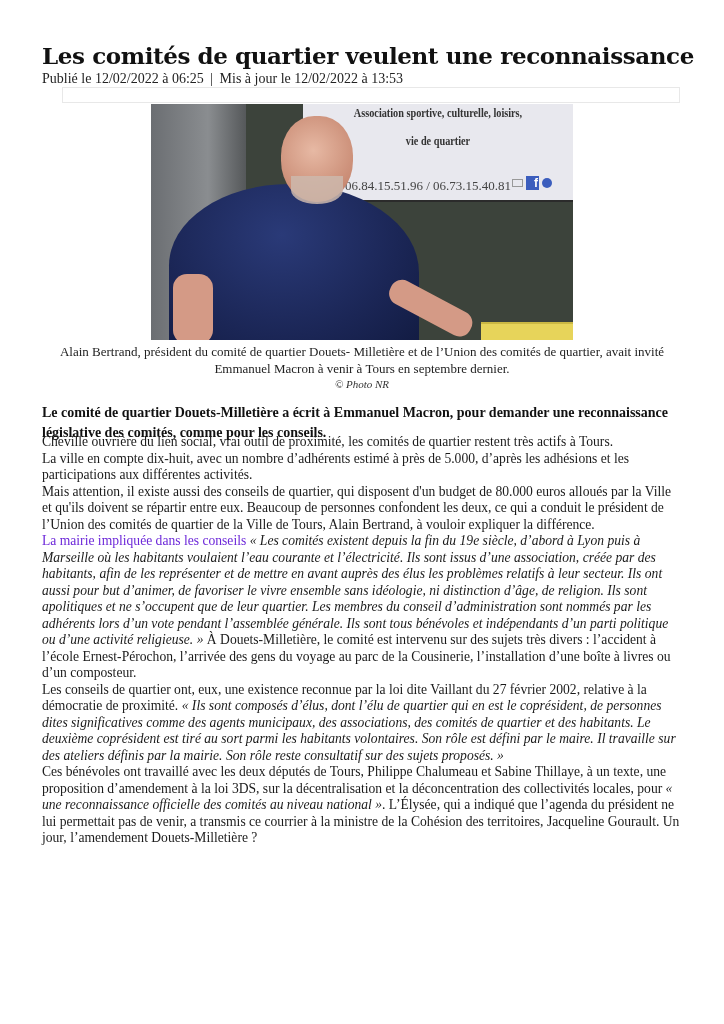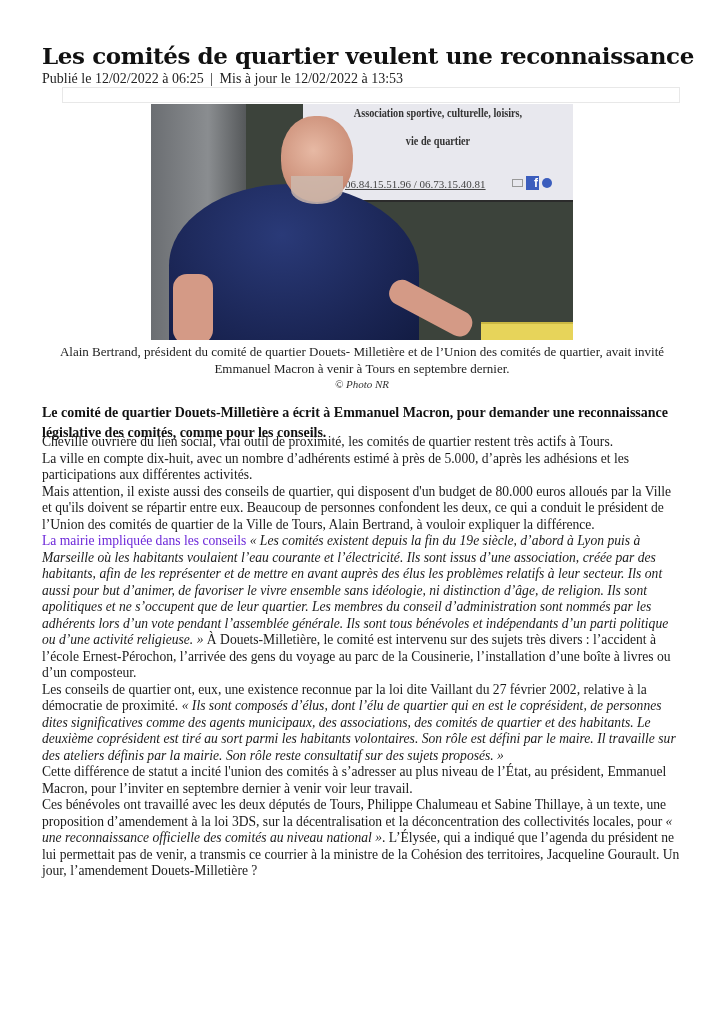--- a/index.html
+++ b/index.html
@@ -24,21 +24,21 @@
   }
   .photo .wall-left { position: absolute; left: 0; top: 0; width: 95px; height: 236px; background: linear-gradient(90deg,#6b6e72,#8a8d90 60%,#55585a); }
   .photo .wall-dark { position: absolute; left: 95px; top: 0; width: 327px; height: 236px; background: #3c433b; }
   .photo .sign {
     position: absolute; left: 152px; top: 0; width: 270px; height: 96px;
     background: #e8e8ee; border-bottom: 2px solid #2b2b2b;
     font-family: "Liberation Serif", serif; text-align: center; color: #333;
   }
   .photo .sign .l1 { position: absolute; left: 0; right: 0; top: 2px; font-size: 12.5px; font-weight: bold; transform: scaleX(0.82); }
   .photo .sign .l2 { position: absolute; left: 0; right: 0; top: 30px; font-size: 12.5px; font-weight: bold; transform: scaleX(0.82); }
-  .photo .sign .phones { position: absolute; left: 42px; top: 74px; font-size: 11px; color: #444; white-space: nowrap; text-decoration: underline; }
+  .photo .sign .phones { position: absolute; left: 42px; top: 74px; font-size: 13px; color: #444; white-space: nowrap; }
   .photo .sign .icons { position: absolute; left: 209px; top: 72px; display: flex; gap: 3px; align-items: center; }
   .photo .sign .mail-icon { width: 11px; height: 8px; border: 1px solid #999; box-sizing: border-box; position: relative; }
   .photo .sign .fb-icon { width: 13px; height: 14px; background: #3b5dbd; color: #fff; font-family: "Liberation Sans", sans-serif; font-weight: bold; font-size: 12px; line-height: 15px; text-align: right; padding-right: 1px; box-sizing: border-box; }
   .photo .sign .web-icon { width: 10px; height: 10px; border-radius: 50%; background: #3b5dbd; }
   .photo .head { position: absolute; left: 130px; top: 12px; width: 72px; height: 86px; border-radius: 46% 46% 48% 48%; background: radial-gradient(circle at 45% 40%, #e7b9a4, #c98b74 70%, #a76a58); }
   .photo .beard { position: absolute; left: 140px; top: 72px; width: 52px; height: 28px; border-radius: 0 0 50% 50%; background: #cdb9ad; opacity: 0.85; }
   .photo .shirt { position: absolute; left: 18px; top: 80px; width: 250px; height: 170px; border-radius: 48% 52% 0 0; background: radial-gradient(ellipse at 45% 30%, #2a3a78, #1b2656 60%, #111a40); }
   .photo .arm-left { position: absolute; left: 22px; top: 170px; width: 40px; height: 70px; border-radius: 14px; background: #d49a86; }
   .photo .arm-right { position: absolute; left: 240px; top: 170px; width: 90px; height: 26px; border-radius: 12px; background: #d49a86; transform: rotate(28deg); transform-origin: left center; }
   .photo .box { position: absolute; left: 330px; top: 218px; width: 92px; height: 18px; background: #e7d45a; border-top: 2px solid #cbb843; }
@@ -100,15 +100,14 @@
 <div class="credit">© Photo NR</div>
 
 <h2 class="lead">Le comité de quartier Douets-Milletière a écrit à Emmanuel Macron, pour demander une reconnaissance législative des comités, comme pour les conseils.</h2>
 
 <div class="body">
   <p>Cheville ouvrière du lien social, vrai outil de proximité, les comités de quartier restent très actifs à Tours.</p>
   <p>La ville en compte dix-huit, avec un nombre d’adhérents estimé à près de 5.000, d’après les adhésions et les participations aux différentes activités.</p>
   <p>Mais attention, il existe aussi des conseils de quartier, qui disposent d'un budget de 80.000 euros alloués par la Ville et qu'ils doivent se répartir entre eux. Beaucoup de personnes confondent les deux, ce qui a conduit le président de l’Union des comités de quartier de la Ville de Tours, Alain Bertrand, à vouloir expliquer la différence.</p>
   <p><span class="subhead">La mairie impliquée dans les conseils</span> <em>« Les comités existent depuis la fin du 19e siècle, d’abord à Lyon puis à Marseille où les habitants voulaient l’eau courante et l’électricité. Ils sont issus d’une association, créée par des habitants, afin de les représenter et de mettre en avant auprès des élus les problèmes relatifs à leur secteur. Ils ont aussi pour but d’animer, de favoriser le vivre ensemble sans idéologie, ni distinction d’âge, de religion. Ils sont apolitiques et ne s’occupent que de leur quartier. Les membres du conseil d’administration sont nommés par les adhérents lors d’un vote pendant l’assemblée générale. Ils sont tous bénévoles et indépendants d’un parti politique ou d’une activité religieuse. »</em><span> À Douets-Milletière, le comité est intervenu sur des sujets très divers : l’accident à l’école Ernest-Pérochon, l’arrivée des gens du voyage au parc de la Cousinerie, l’installation d’une boîte à livres ou d’un composteur.</span></p>
   <p><span>Les conseils de quartier ont, eux, une existence reconnue par la loi dite Vaillant du 27 février 2002, relative à la démocratie de proximité. </span><em>« Ils sont composés d’élus, dont l’élu de quartier qui en est le coprésident, de personnes dites significatives comme des agents municipaux, des associations, des comités de quartier et des habitants. Le deuxième coprésident est tiré au sort parmi les habitants volontaires. Son rôle est défini par le maire. Il travaille sur des ateliers définis par la mairie. Son rôle reste consultatif sur des sujets proposés. »</em></p>
-  <p>Cette différence de statut a incité l'union des comités à s’adresser au plus niveau de l’État, au président, Emmanuel Macron, pour l’inviter en septembre dernier à venir voir leur travail.</p>
   <p><span>Ces bénévoles ont travaillé avec les deux députés de Tours, Philippe Chalumeau et Sabine Thillaye, à un texte, une proposition d’amendement à la loi 3DS, sur la décentralisation et la déconcentration des collectivités locales, pour </span><em>« une reconnaissance officielle des comités au niveau national »</em><span>. L’Élysée, qui a indiqué que l’agenda du président ne lui permettait pas de venir, a transmis ce courrier à la ministre de la Cohésion des territoires, Jacqueline Gourault. Un jour, l’amendement Douets-Milletière ?</span></p>
 </div>
 
 </body></html>

